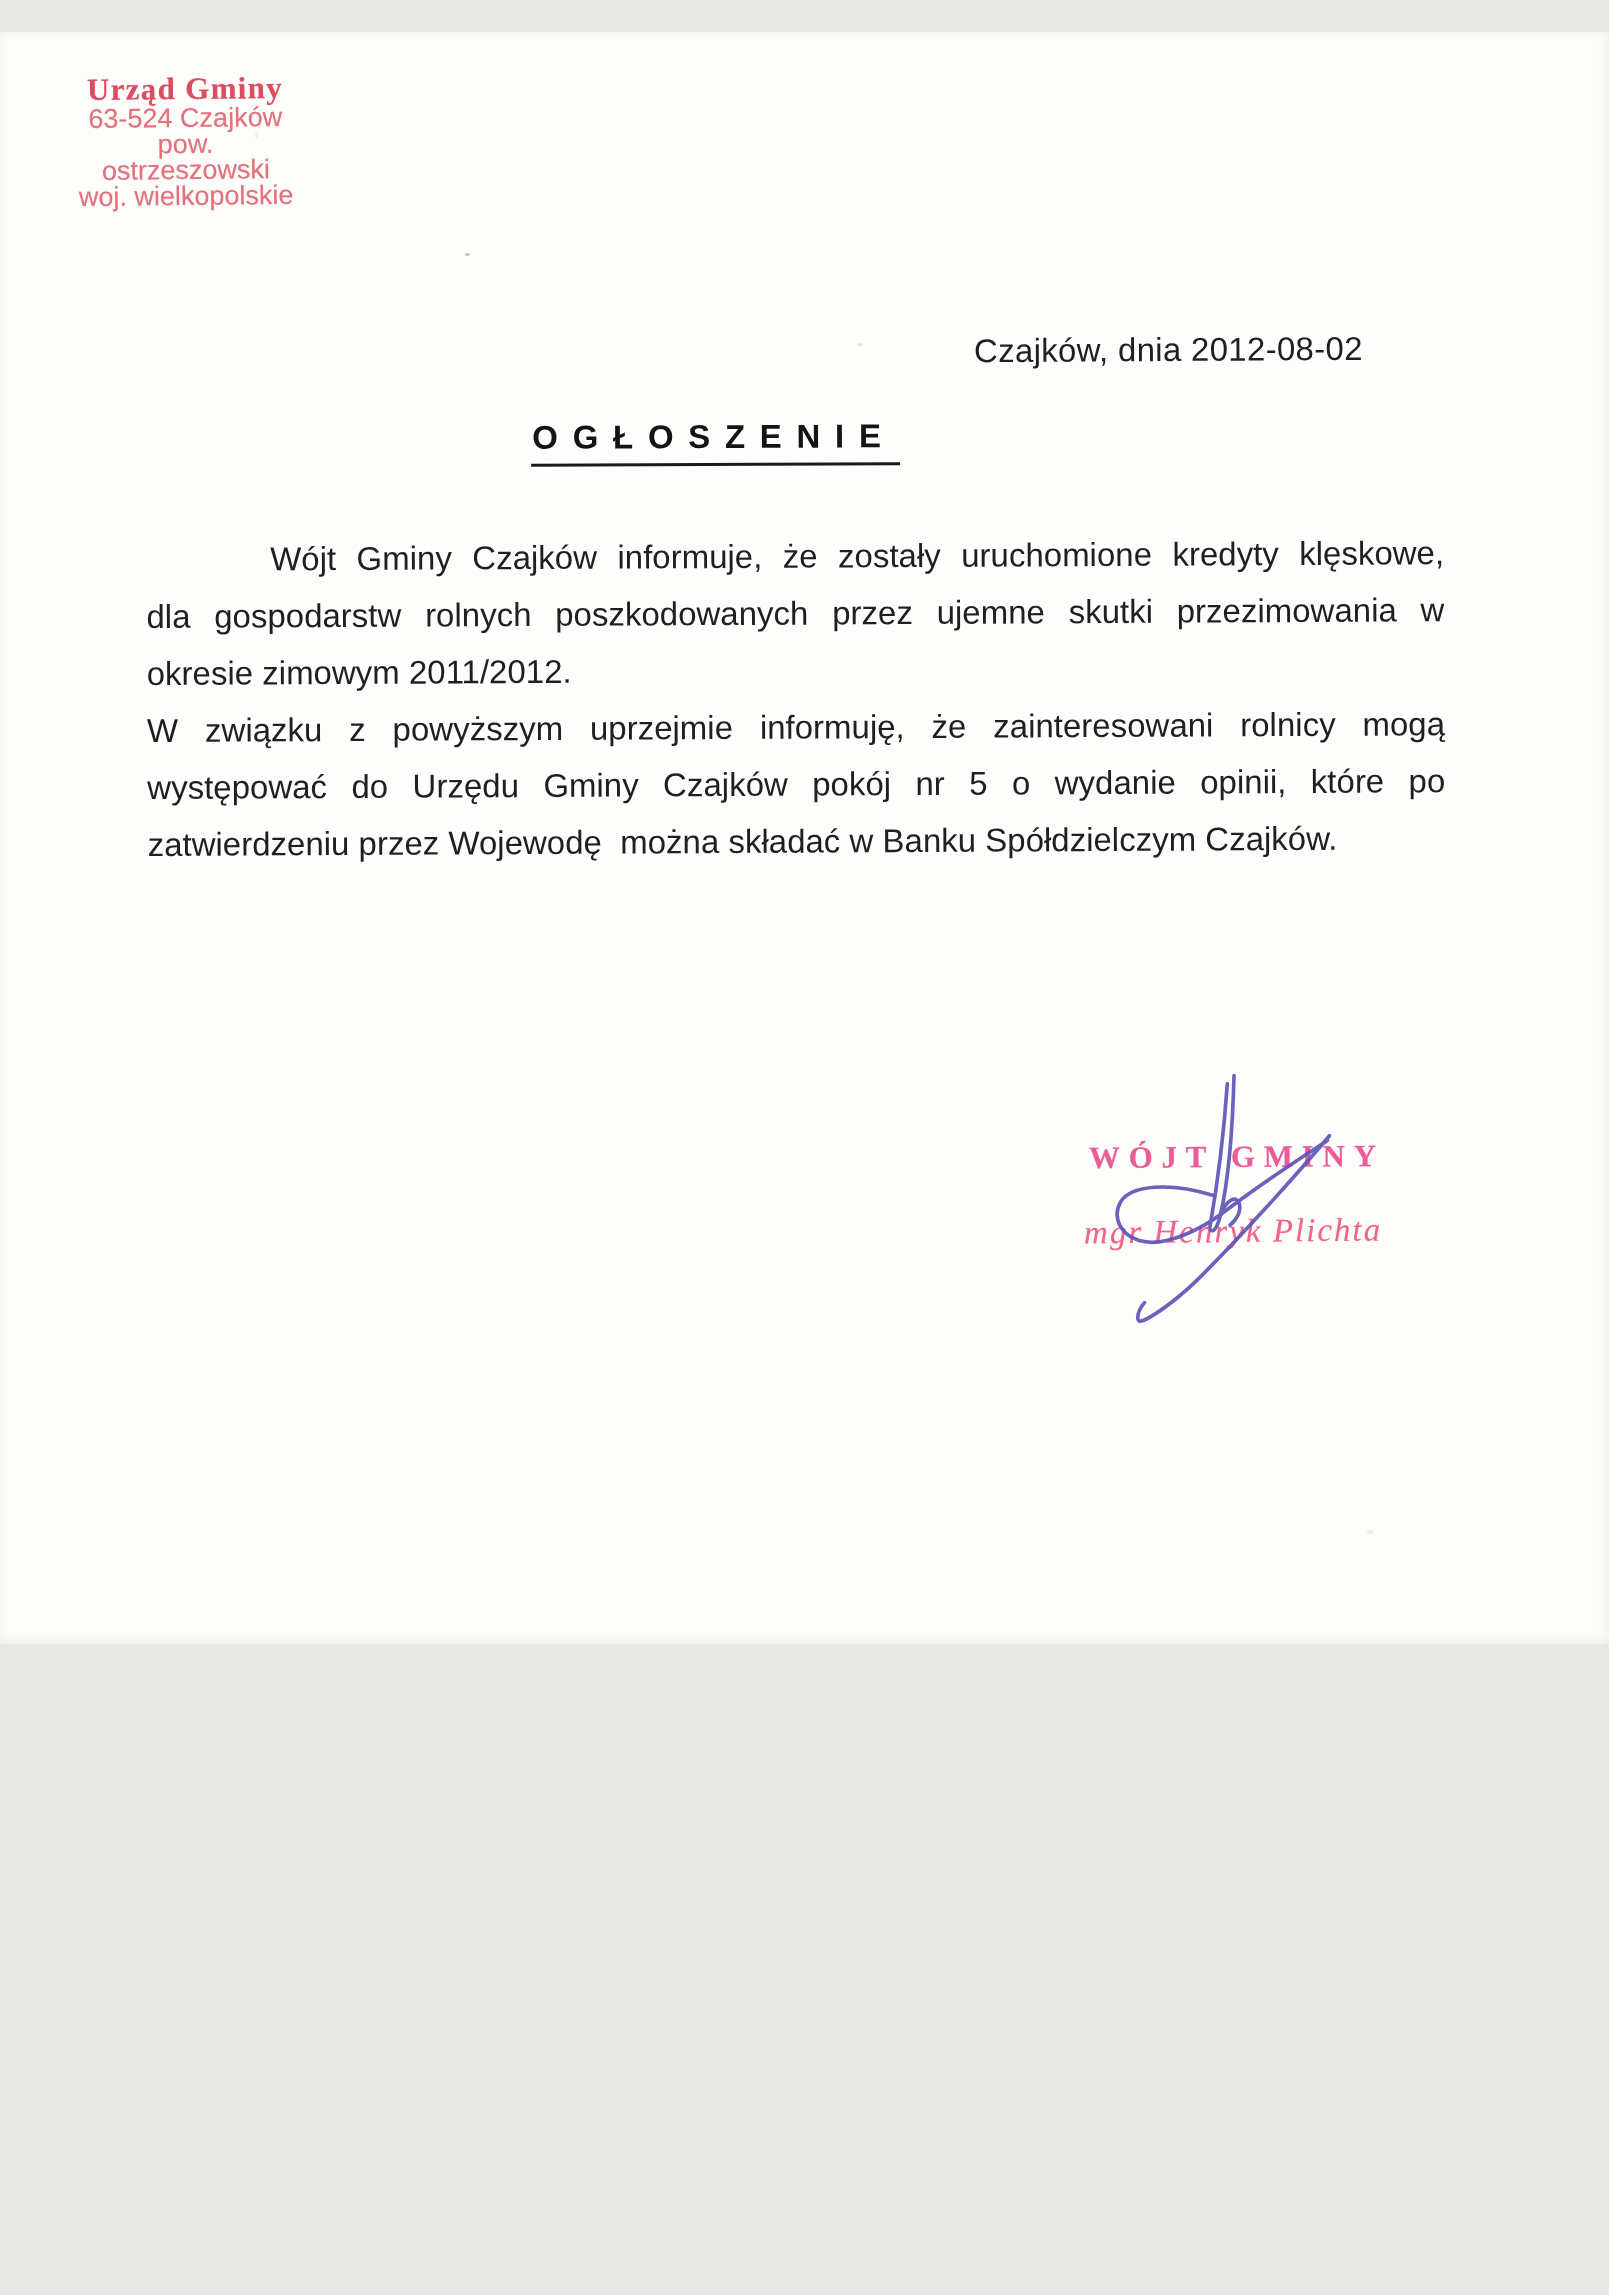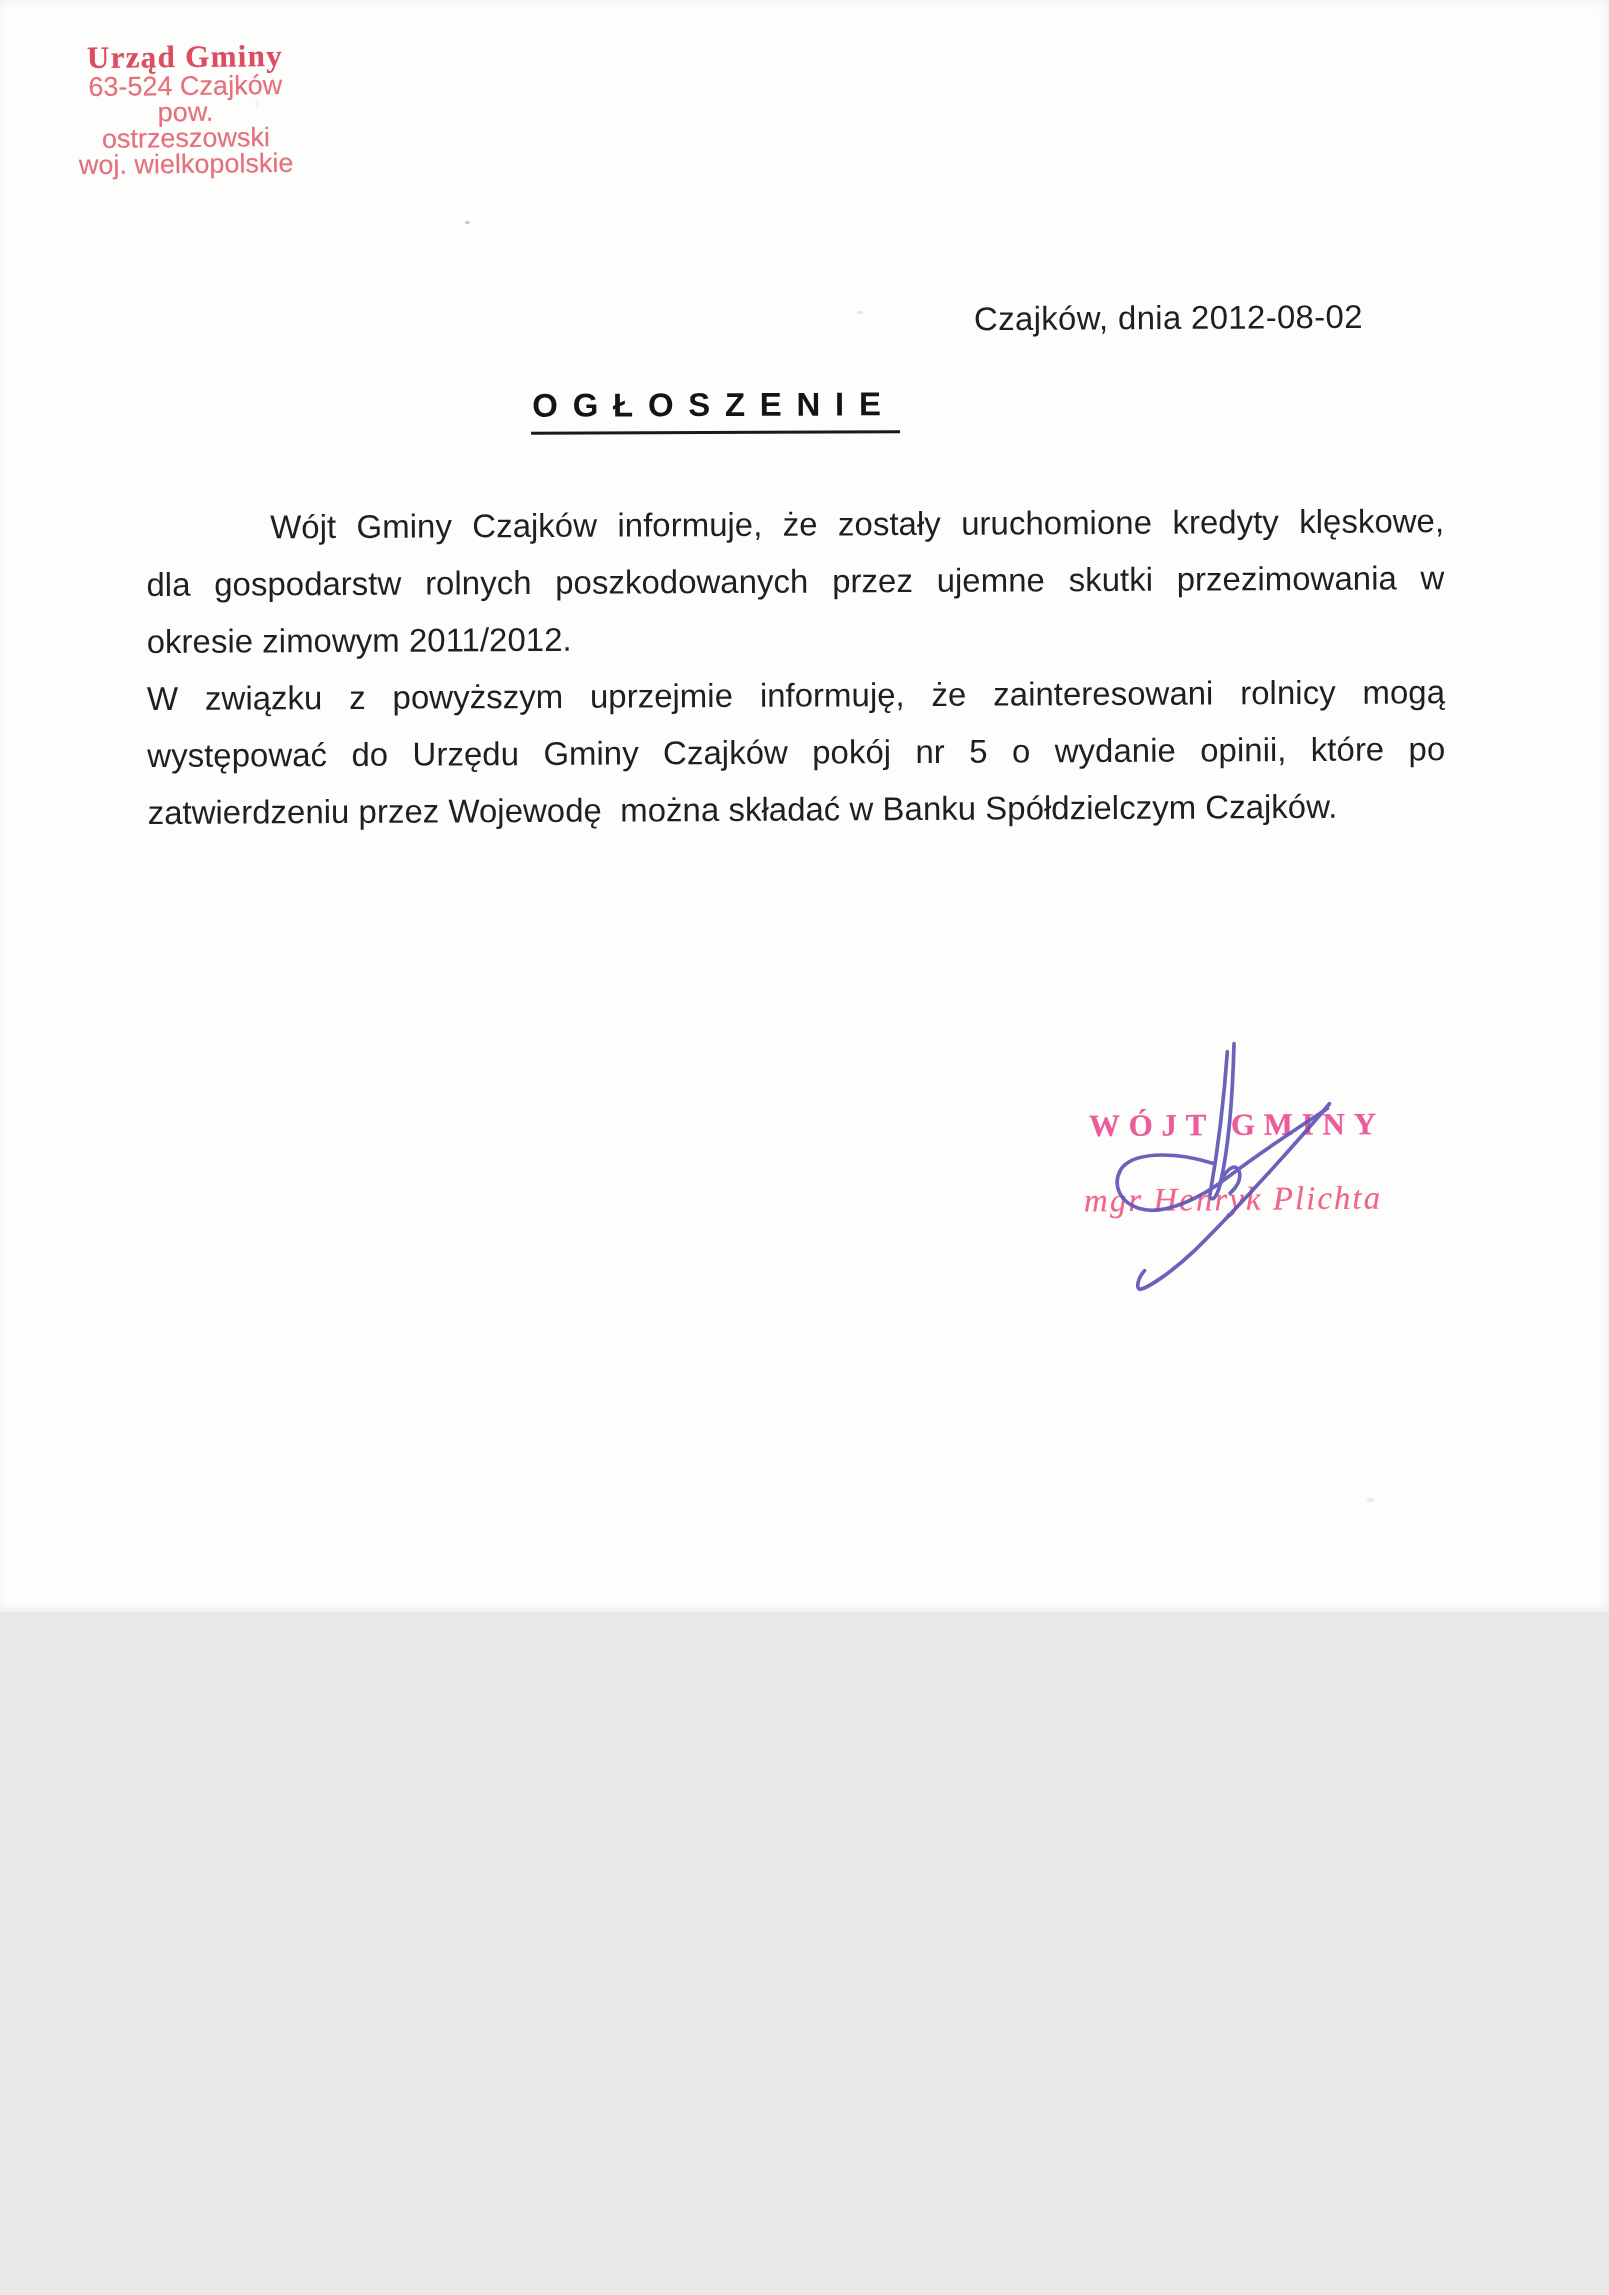--- a/index.html
+++ b/index.html
@@ -9,20 +9,21 @@
   }
   .page {
     position: relative;
     width: 1610px;
     height: 1612px;
     background: #fdfdfc;
     overflow: hidden;
     font-family: "Liberation Sans", sans-serif;
     color: #1f1f23;
     box-shadow: inset -4px 0 12px rgba(120,120,120,0.08), inset 0 -3.3px 9.4px rgba(120,120,120,0.06);
+    margin-top: 32px;
   }
 
   
   .stamp {
     position: absolute;
     left: 70px;
     top: 40px;
     width: 231px;
     text-align: center;
     transform: rotate(-0.6deg);

